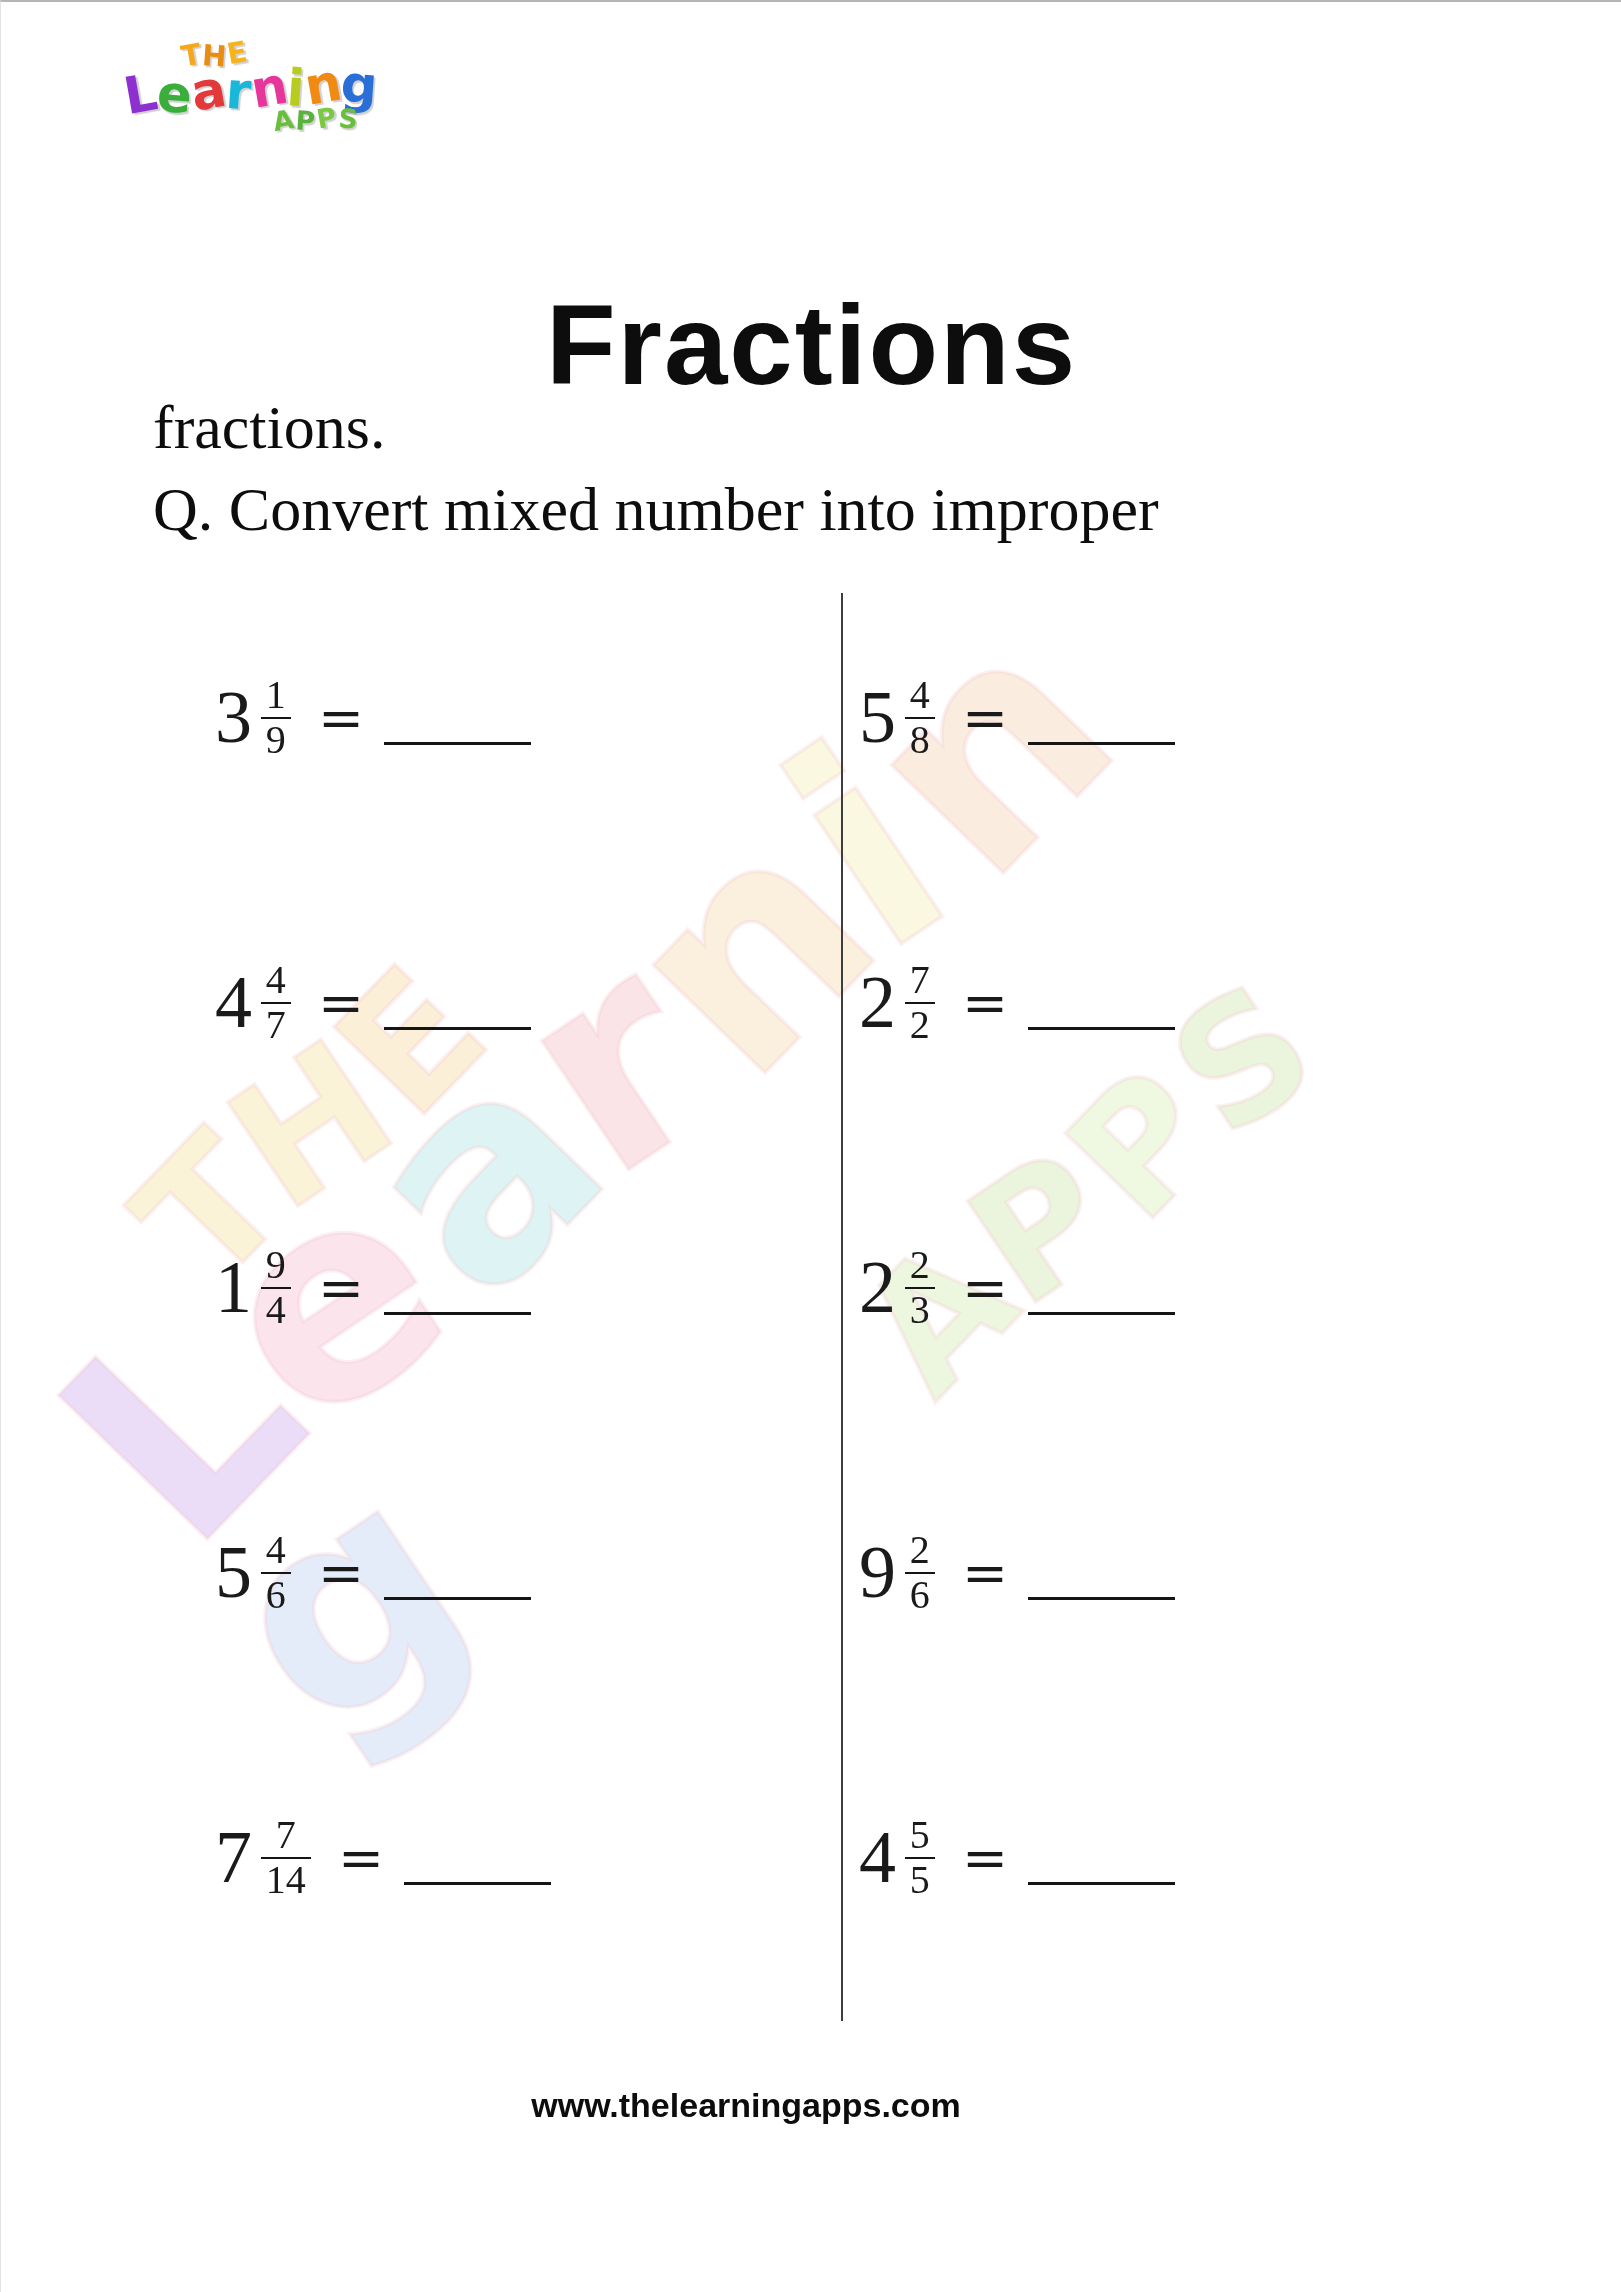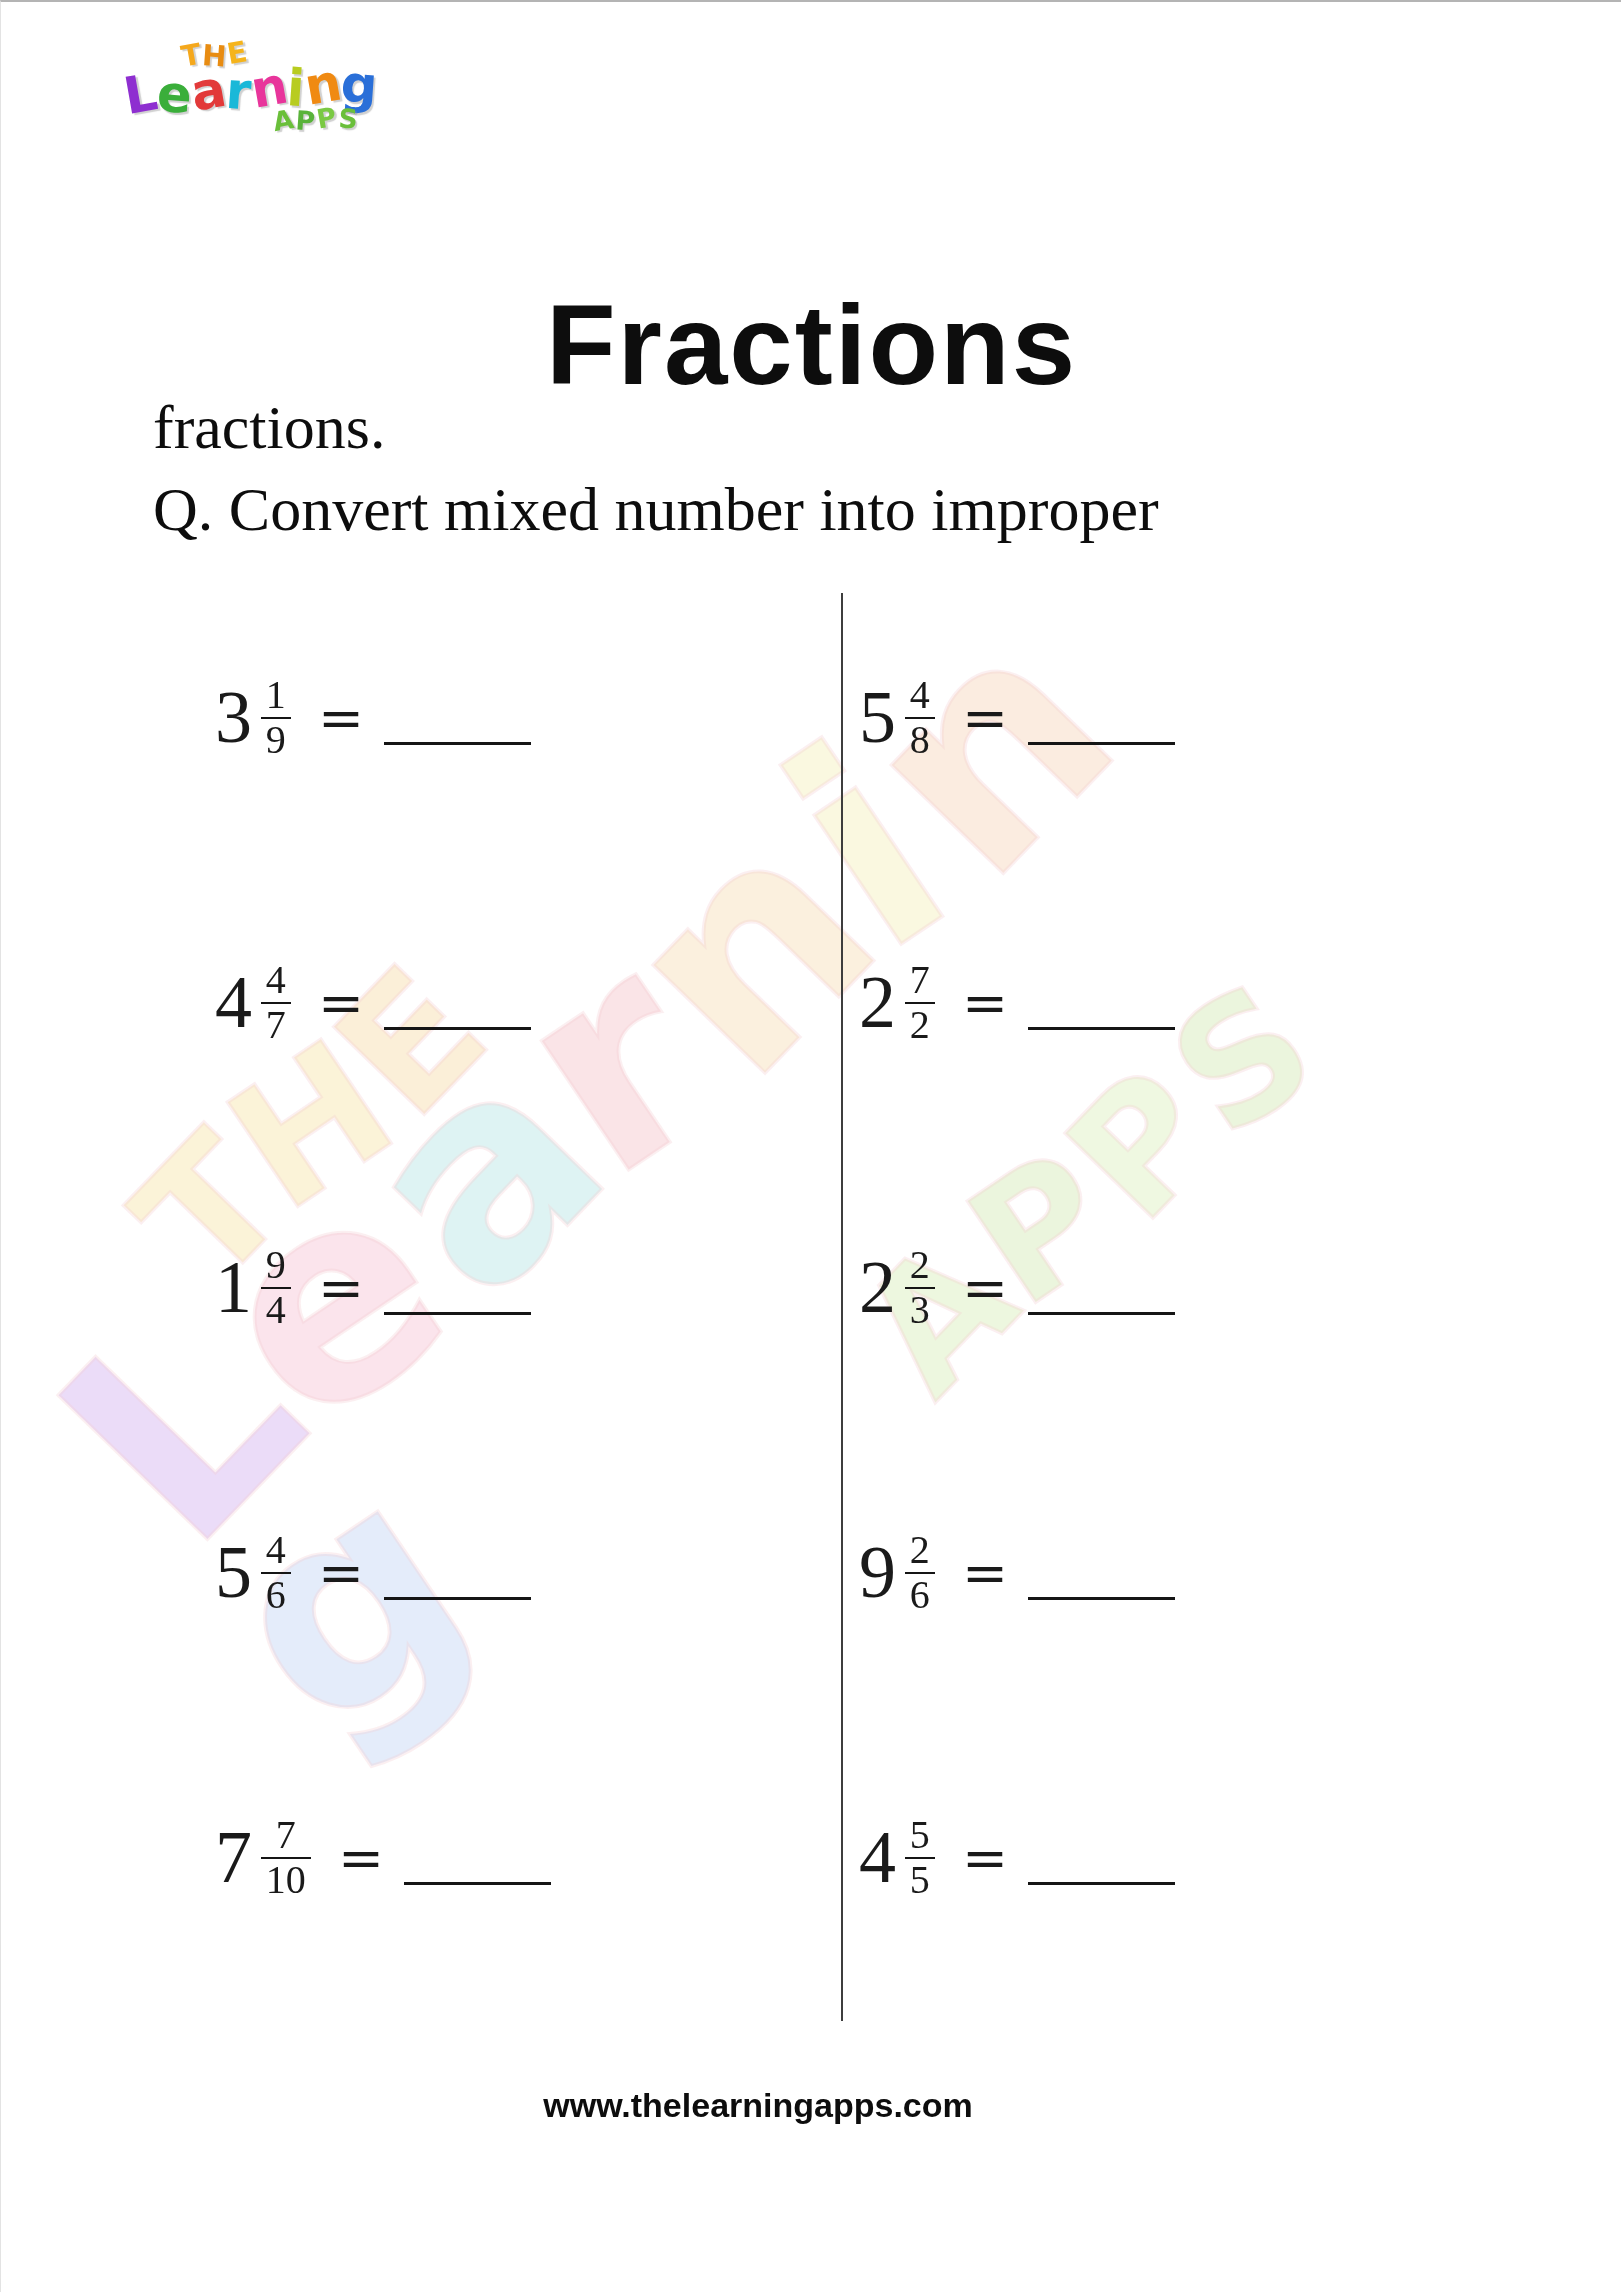--- a/index.html
+++ b/index.html
@@ -83,21 +83,21 @@
 
   
   .divider{
     position:absolute;left:840px;top:591px;width:2px;height:1428px;
     background:#3d3d3d;z-index:4;
   }
   .footer{
     position:absolute;left:0;top:2084px;width:1490px;
     text-align:center;z-index:4;
     font-family:"Liberation Sans", sans-serif;
-    font-weight:700;font-size:34px;color:#0d0d0d;padding-left:12px;
+    font-weight:700;font-size:34px;color:#0d0d0d;
   }
 </style>
 </head>
 <body>
 
 <div class="watermark">
   <div class="wm-the"><span style="color: rgb(247, 227, 160);">T</span><span style="color: rgb(247, 227, 160);">H</span><span style="color: rgb(247, 217, 160);">E</span></div>
   <div class="wm-learning"><span style="color: rgb(207, 169, 239);">L</span><span style="color: rgb(246, 188, 208);">e</span><span style="color: rgb(174, 227, 227);">a</span><span style="color: rgb(244, 188, 196);">r</span><span style="color: rgb(246, 220, 174);">n</span><span style="color: rgb(243, 238, 180);">i</span><span style="color: rgb(246, 210, 178);">n</span><span style="color: rgb(189, 209, 244);">g</span></div>
   <div class="wm-apps"><span style="color: rgb(212, 236, 176);">A</span><span style="color: rgb(207, 232, 172);">P</span><span style="color: rgb(216, 239, 182);">P</span><span style="color: rgb(207, 232, 172);">S</span></div>
 </div>
@@ -196,21 +196,21 @@
       <span class="frac-den">6</span>
     </span>
     <span class="eq">=</span>
     <span class="blank"></span>
   </div>
 
   <div class="problem">
     <span class="whole">7</span>
     <span class="frac">
       <span class="frac-num">7</span>
-      <span class="frac-den">10</span>
+      <span class="frac-den">14</span>
     </span>
     <span class="eq">=</span>
     <span class="blank"></span>
   </div>
 
   <div class="problem">
     <span class="whole">4</span>
     <span class="frac">
       <span class="frac-num">5</span>
       <span class="frac-den">5</span>

